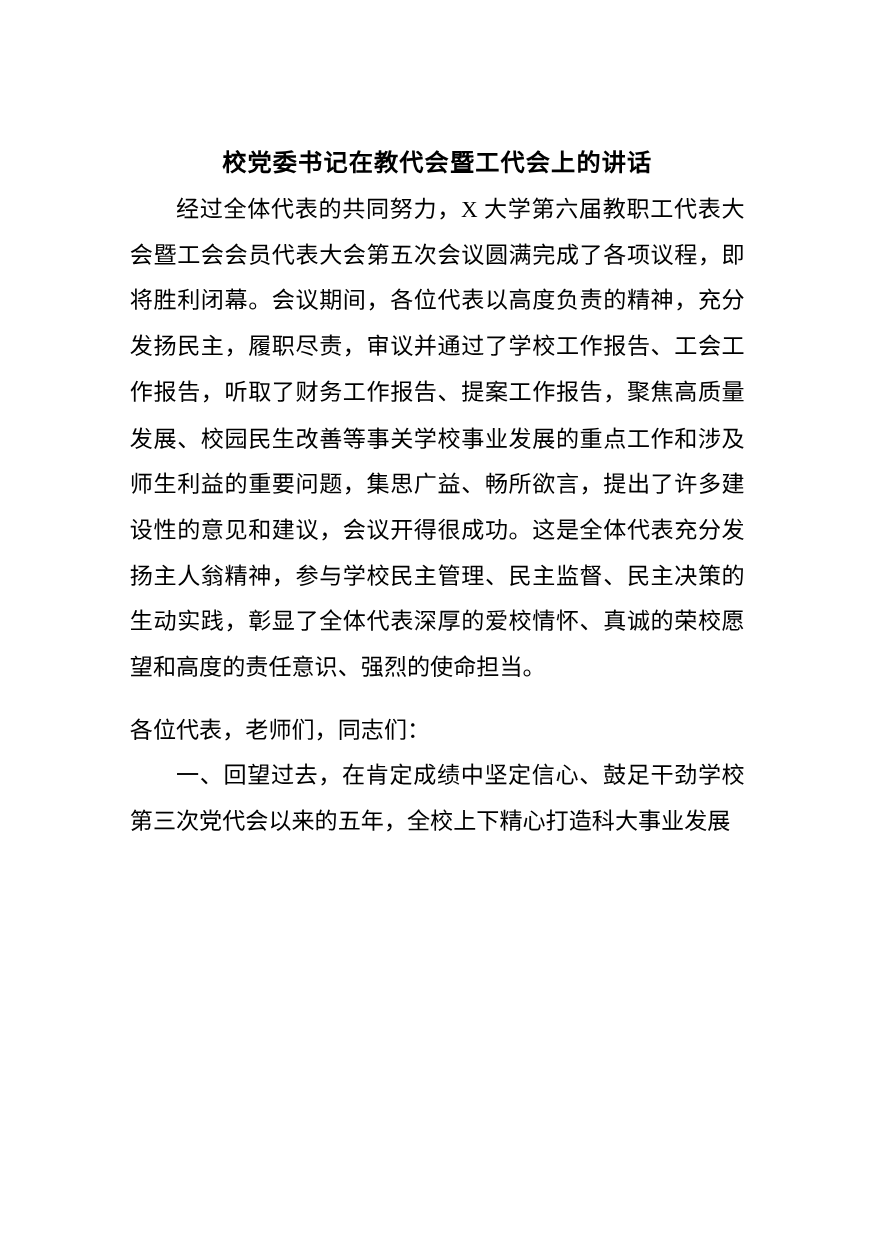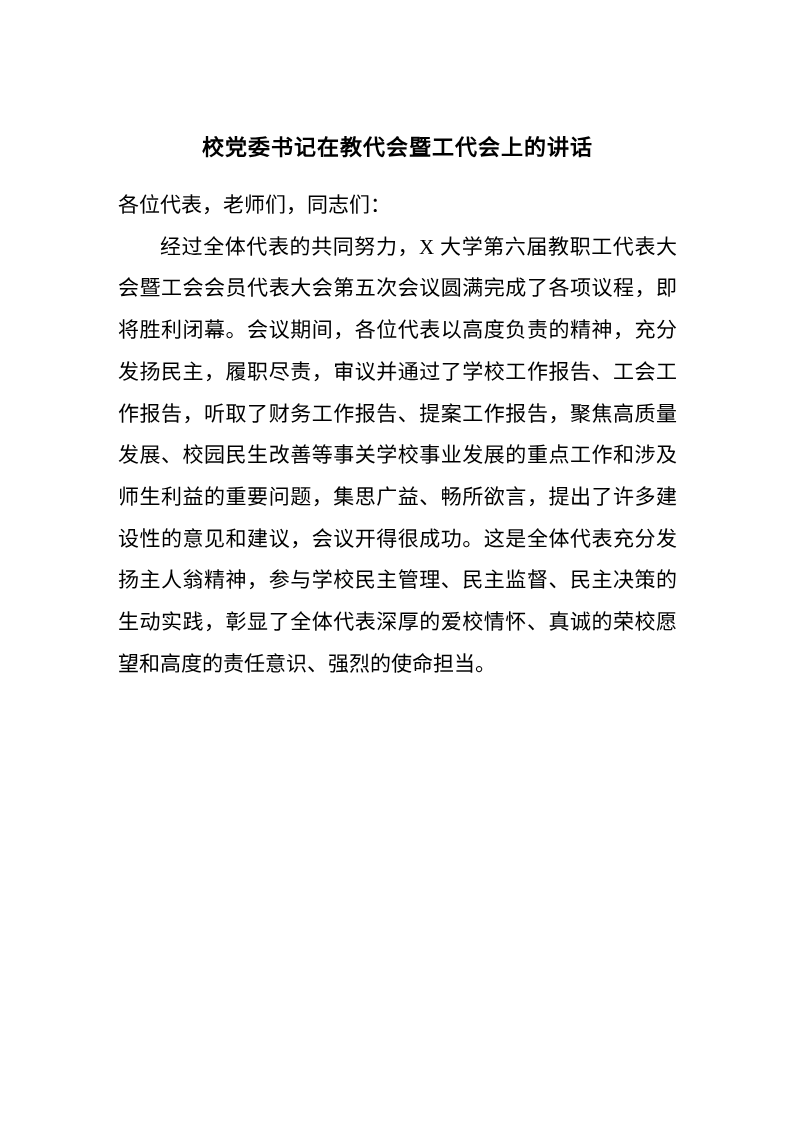--- a/index.html
+++ b/index.html
@@ -41,15 +41,16 @@
     text-indent: 0;
     margin-top: 15px;
     text-align: left;
   }
 </style>
 </head>
 <body>
 
 <div class="page">
   <h1 class="doc-title">校党委书记在教代会暨工代会上的讲话</h1>
+  <p class="para">经过全体代表的共同努力，X 大学第六届教职工代表大会暨工会会员代表大会第五次会议圆满完成了各项议程，即将胜利闭幕。会议期间，各位代表以高度负责的精神，充分发扬民主，履职尽责，审议并通过了学校工作报告、工会工作报告，听取了财务工作报告、提案工作报告，聚焦高质量发展、校园民生改善等事关学校事业发展的重点工作和涉及师生利益的重要问题，集思广益、畅所欲言，提出了许多建设性的意见和建议，会议开得很成功。这是全体代表充分发扬主人翁精神，参与学校民主管理、民主监督、民主决策的生动实践，彰显了全体代表深厚的爱校情怀、真诚的荣校愿望和高度的责任意识、强烈的使命担当。</p>
   <p class="para greeting">各位代表，老师们，同志们：</p>
-  <p class="para">经过全体代表的共同努力，X 大学第六届教职工代表大会暨工会会员代表大会第五次会议圆满完成了各项议程，即将胜利闭幕。会议期间，各位代表以高度负责的精神，充分发扬民主，履职尽责，审议并通过了学校工作报告、工会工作报告，听取了财务工作报告、提案工作报告，聚焦高质量发展、校园民生改善等事关学校事业发展的重点工作和涉及师生利益的重要问题，集思广益、畅所欲言，提出了许多建设性的意见和建议，会议开得很成功。这是全体代表充分发扬主人翁精神，参与学校民主管理、民主监督、民主决策的生动实践，彰显了全体代表深厚的爱校情怀、真诚的荣校愿望和高度的责任意识、强烈的使命担当。</p>
+  <p class="para">一、回望过去，在肯定成绩中坚定信心、鼓足干劲学校第三次党代会以来的五年，全校上下精心打造科大事业发展</p>
 </div>
 
 </body></html>

